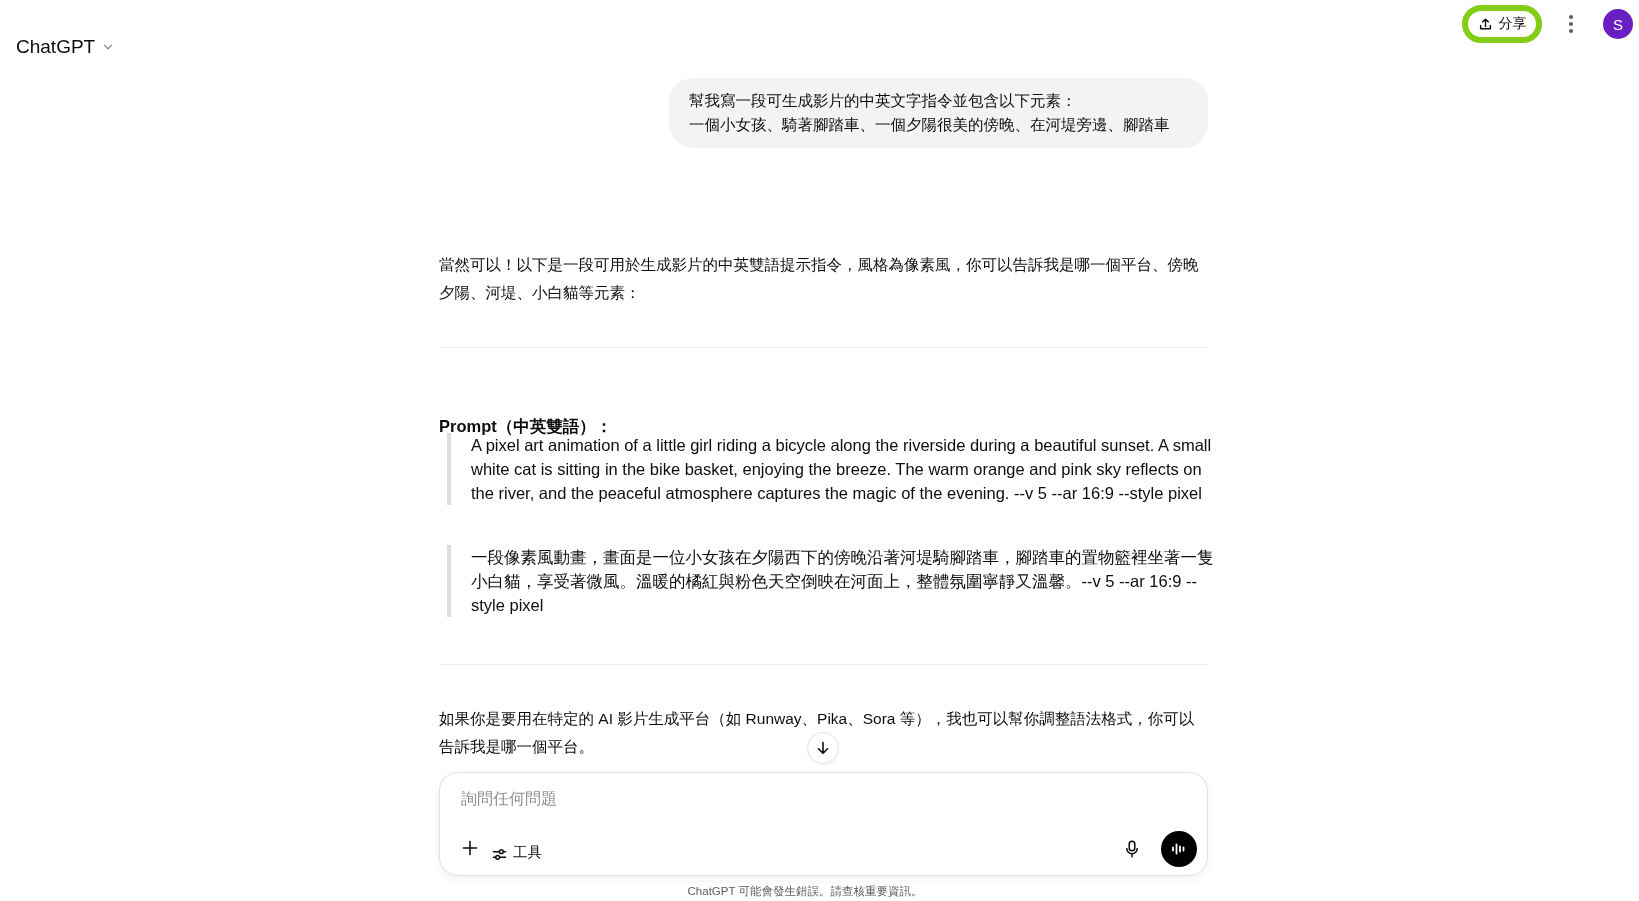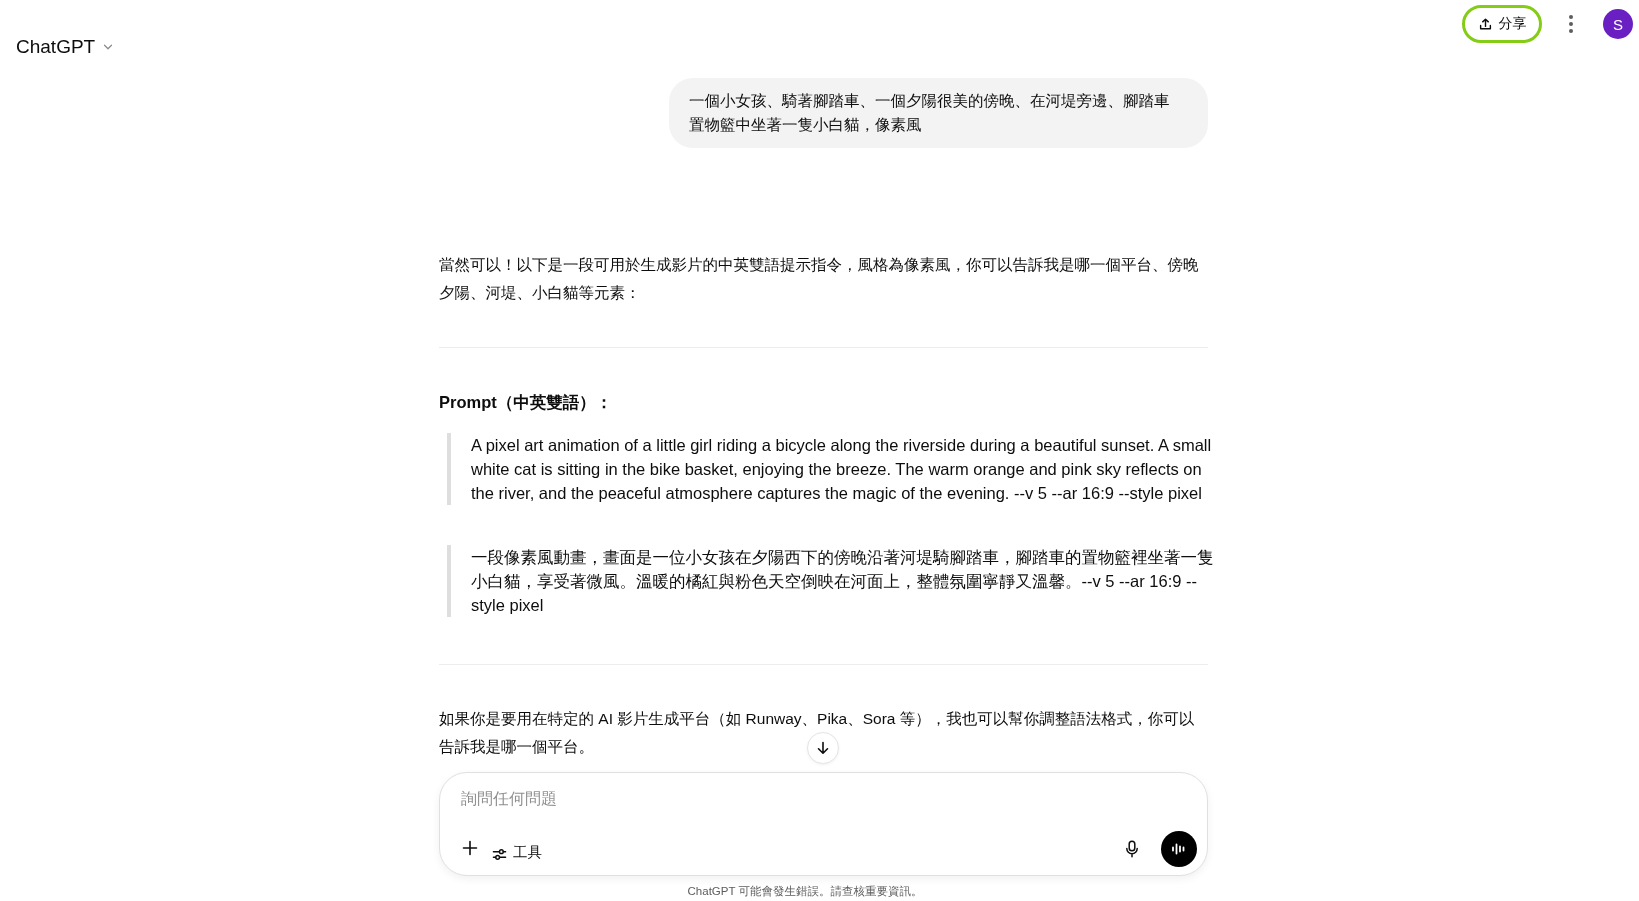--- a/index.html
+++ b/index.html
@@ -3,38 +3,38 @@
 <meta charset="utf-8">
 <style>
   * { box-sizing: border-box; margin: 0; padding: 0; }
   html, body { width: 1639px; height: 901px; overflow: hidden; background: #ffffff; }
   body { font-family: "Liberation Sans", "DejaVu Sans", sans-serif; color: #0d0d0d; position: relative; }
 
   .topbar { position: absolute; left: 0; top: 0; width: 1639px; height: 48px; }
   .model-switch { position: absolute; left: 16px; top: 10px; display: flex; align-items: center; gap: 6px; cursor: pointer; margin-top: 26px; }
   .model-name { font-size: 19px; color: #0d0d0d; }
   .chev { width: 14px; height: 14px; }
-  .share-btn { position: absolute; left: 1462px; top: 5px; height: 38px; width: 80px; border: 3px solid #84cc16; border-radius: 19px; display: flex; align-items: center; justify-content: center; gap: 6px; font-size: 14px; color: #0d0d0d; background: #fff; cursor: pointer; }
+  .share-btn { position: absolute; left: 1462px; top: 5px; height: 38px; width: 80px; border: 6px solid #84cc16; border-radius: 19px; display: flex; align-items: center; justify-content: center; gap: 6px; font-size: 14px; color: #0d0d0d; background: #fff; cursor: pointer; }
   .share-btn svg { width: 15px; height: 15px; }
   .more-btn { position: absolute; left: 1556px; top: 8px; width: 30px; height: 32px; display: flex; align-items: center; justify-content: center; cursor: pointer; }
   .avatar { position: absolute; left: 1603px; top: 9px; width: 30px; height: 30px; border-radius: 50%; background: #6a1fc2; color: #fff; font-size: 15px; display: flex; align-items: center; justify-content: center; }
 
   .user-bubble { position: absolute; left: 669px; top: 78px; width: 539px; background: #f3f3f3; border-radius: 24px; padding: 11px 20px; font-size: 15.5px; line-height: 24px; color: #0d0d0d; }
   .user-bubble div { white-space: nowrap; }
 
   .col { position: absolute; left: 439px; width: 769px; }
   .p { font-size: 15.5px; line-height: 28px; color: #0d0d0d; }
   .divider { position: absolute; left: 439px; width: 769px; height: 1px; background: #ececec; }
-  .h { font-size: 16.5px; font-weight: bold; color: #0d0d0d; }
+  .h { font-size: 16.5px; font-weight: bold; color: #0d0d0d; margin-top: 24px; }
   .quote { border-left: 4px solid #dedede; padding-left: 20px; font-size: 16.5px; line-height: 24px; color: #0d0d0d; margin-left: 8px; }
 
   .scroll-down { position: absolute; left: 807px; top: 732px; width: 32px; height: 32px; border-radius: 50%; background: #fff; border: 1px solid #e5e5e5; display: flex; align-items: center; justify-content: center; cursor: pointer; box-shadow: 0 1px 3px rgba(0,0,0,0.06); }
   .scroll-down svg { width: 16px; height: 16px; }
 
-  .composer { position: absolute; left: 439px; top: 772px; width: 769px; height: 104px; border: 1px solid #e0e0e0; border-radius: 28px; background: #fff; box-shadow: 0 3px 8px rgba(0,0,0,0.06); }
+  .composer { position: absolute; left: 439px; top: 772px; width: 769px; height: 104px; border: 1px solid #e0e0e0; border-radius: 19px; background: #fff; box-shadow: 0 3px 8px rgba(0,0,0,0.06); }
   .composer-input { position: absolute; left: 21px; top: 17px; font-size: 16px; color: #8f8f8f; width: 600px; border: none; outline: none; background: transparent; font-family: "Liberation Sans", "DejaVu Sans", sans-serif; }
   .composer-input::placeholder { color: #8f8f8f; }
   .plus-btn { position: absolute; left: 16px; top: 61px; width: 28px; height: 28px; display: flex; align-items: center; justify-content: center; cursor: pointer; }
   .tools-btn { position: absolute; left: 52px; top: 61px; height: 28px; display: flex; align-items: flex-end; gap: 6px; font-size: 14.5px; color: #0d0d0d; cursor: pointer; }
   .mic-btn { position: absolute; left: 678px; top: 62px; width: 28px; height: 28px; display: flex; align-items: center; justify-content: center; cursor: pointer; }
   .voice-btn { position: absolute; left: 721px; top: 58px; width: 36px; height: 36px; border-radius: 50%; background: #000; display: flex; align-items: center; justify-content: center; cursor: pointer; }
 
   .footer { position: absolute; left: 4px; width: 1602px; top: 884px; text-align: center; font-size: 11.5px; color: #5d5d5d; }
 </style>
 </head>
@@ -61,22 +61,22 @@
         <circle cx="3" cy="3" r="2" fill="#5d5d5d"></circle>
         <circle cx="3" cy="10" r="2" fill="#5d5d5d"></circle>
         <circle cx="3" cy="17" r="2" fill="#5d5d5d"></circle>
       </svg>
   </div>
 
   <div class="avatar">S</div>
 </div>
 
 <div class="user-bubble">
+  <div>幫我寫一段可生成影片的中英文字指令並包含以下元素：</div>
   <div>一個小女孩、騎著腳踏車、一個夕陽很美的傍晚、在河堤旁邊、腳踏車</div>
-  <div>置物籃中坐著一隻小白貓，像素風</div>
 </div>
 
 <div class="col p" style="top:251px;">當然可以！以下是一段可用於生成影片的中英雙語提示指令，風格為像素風，你可以告訴我是哪一個平台、傍晚夕陽、河堤、小白貓等元素：</div>
 
 <div class="divider" style="top:347px;"></div>
 
 <div class="col h" style="top:392px;">Prompt（中英雙語）：</div>
 
 <div class="col quote" style="top:433px;">A pixel art animation of a little girl riding a bicycle along the riverside during a beautiful sunset. A small white cat is sitting in the bike basket, enjoying the breeze. The warm orange and pink sky reflects on the river, and the peaceful atmosphere captures the magic of the evening. --v 5 --ar 16:9 --style pixel</div>
 

